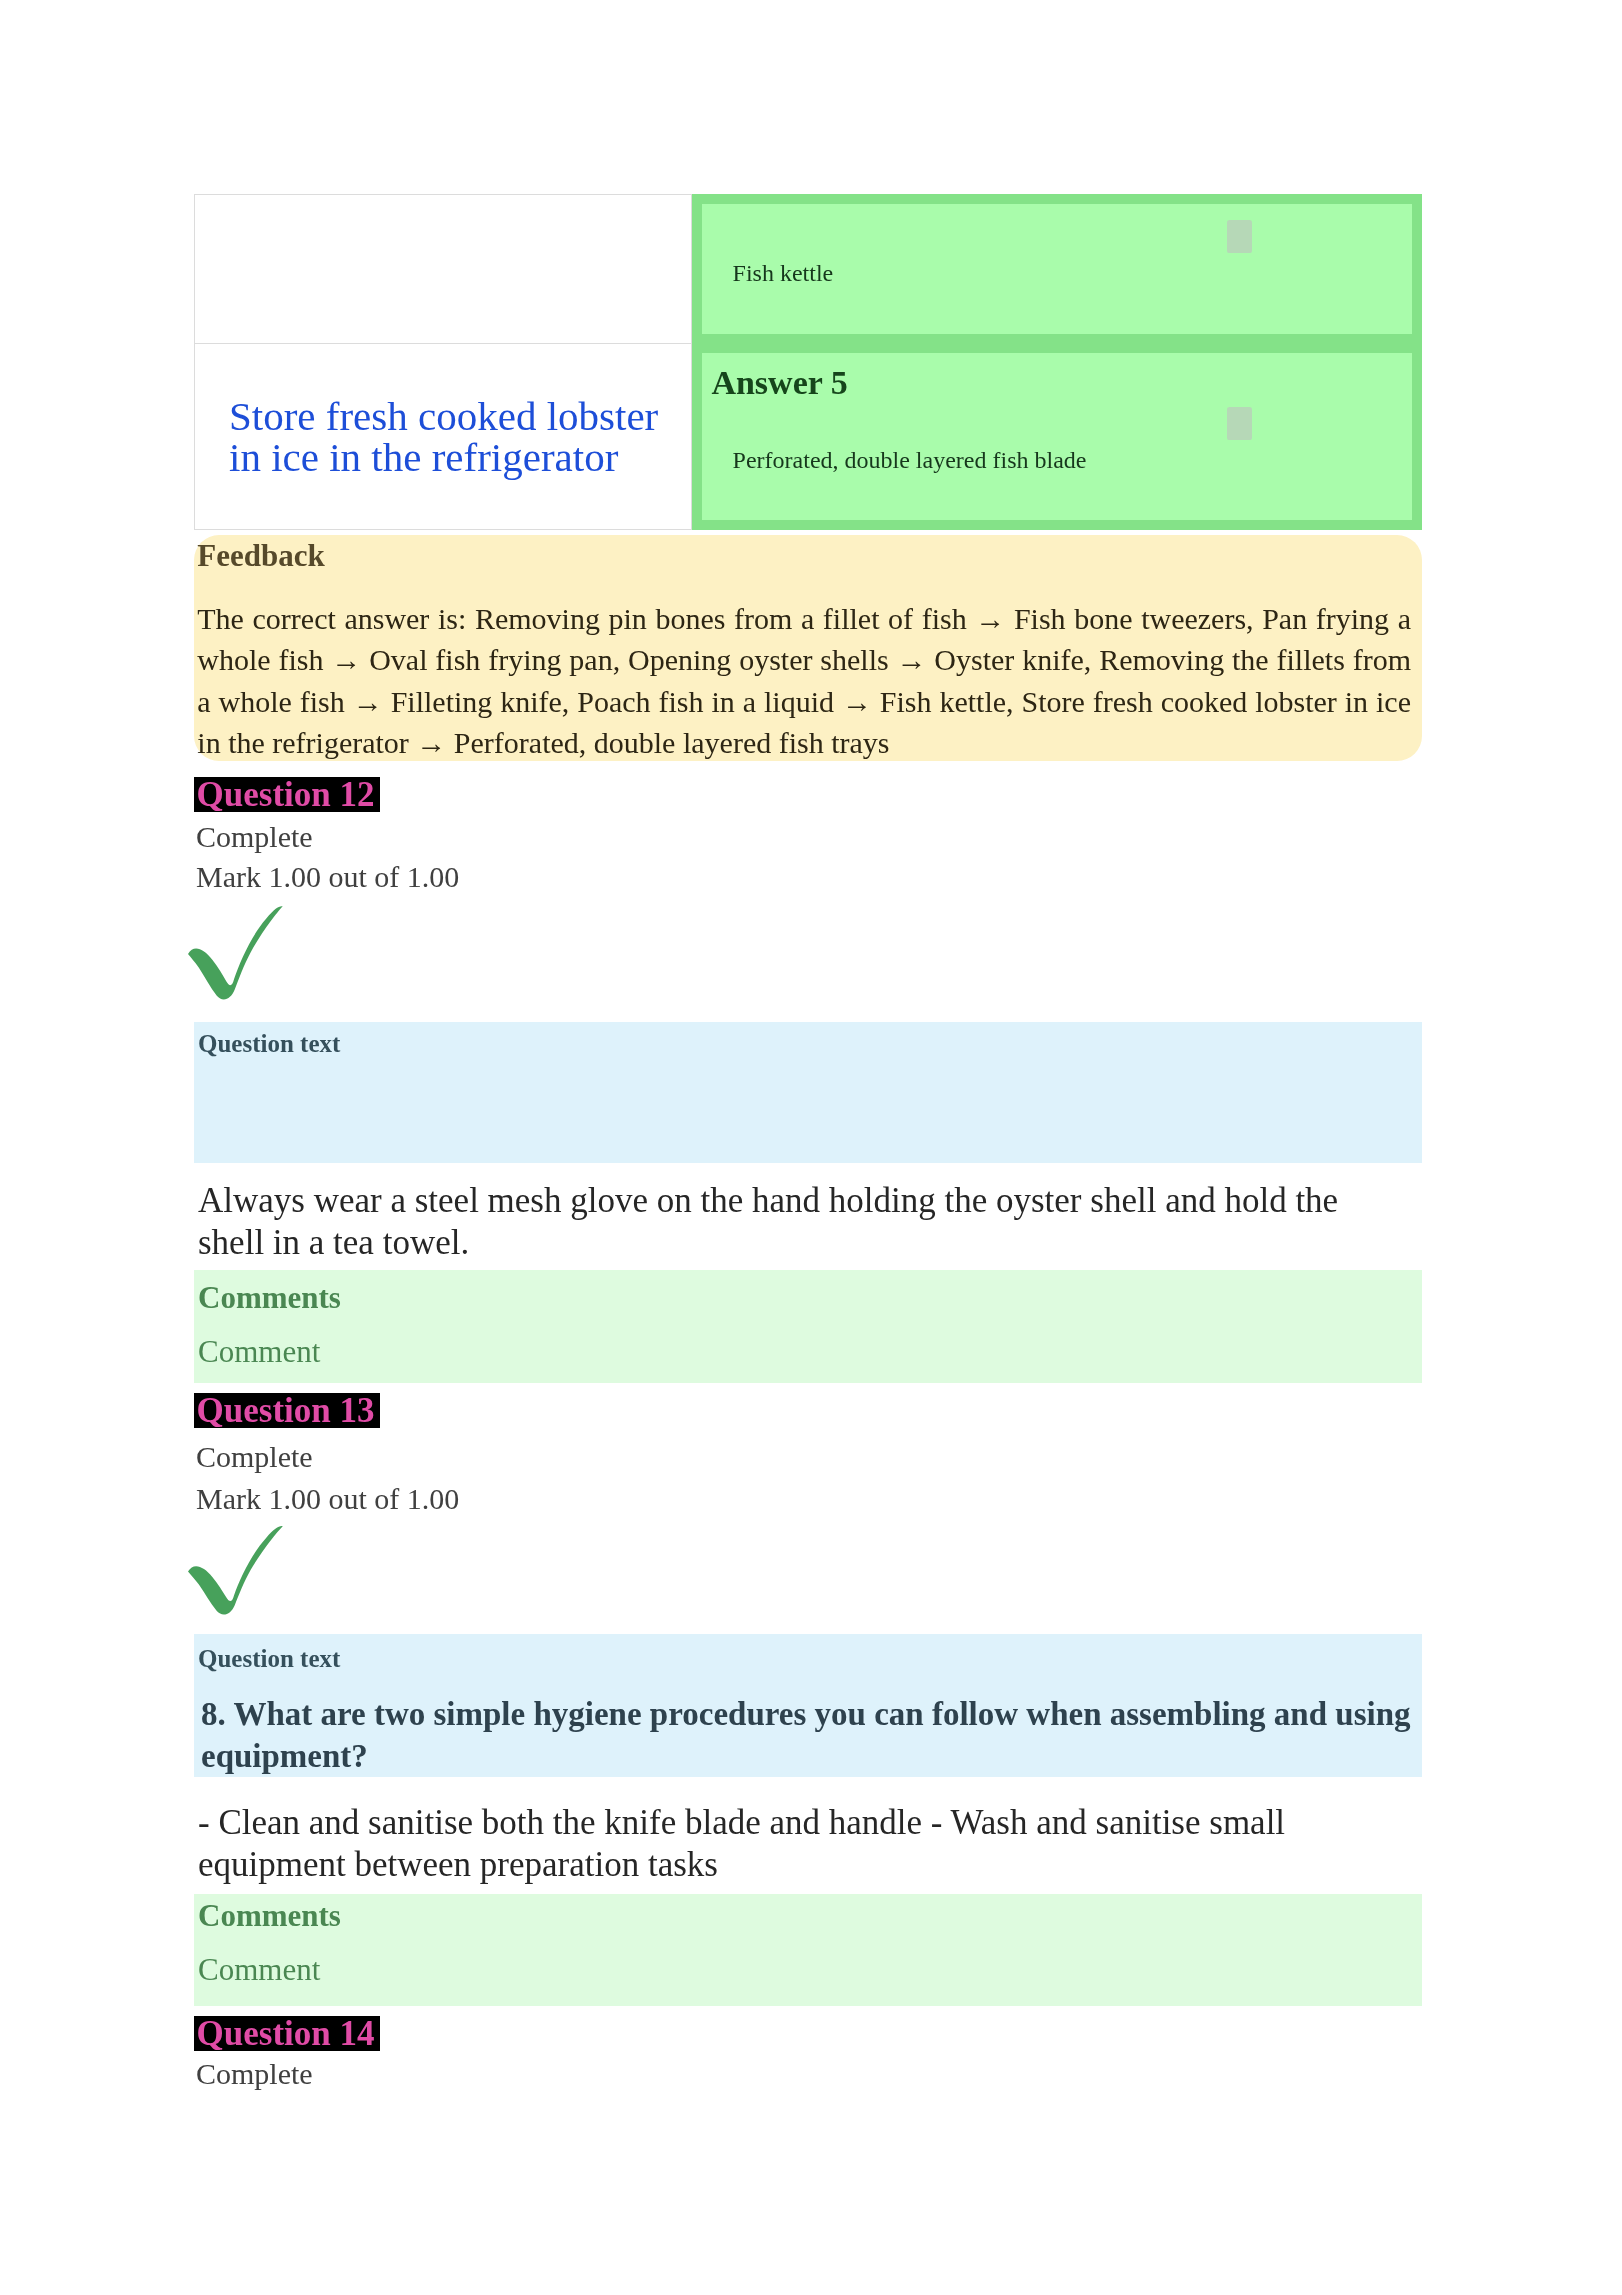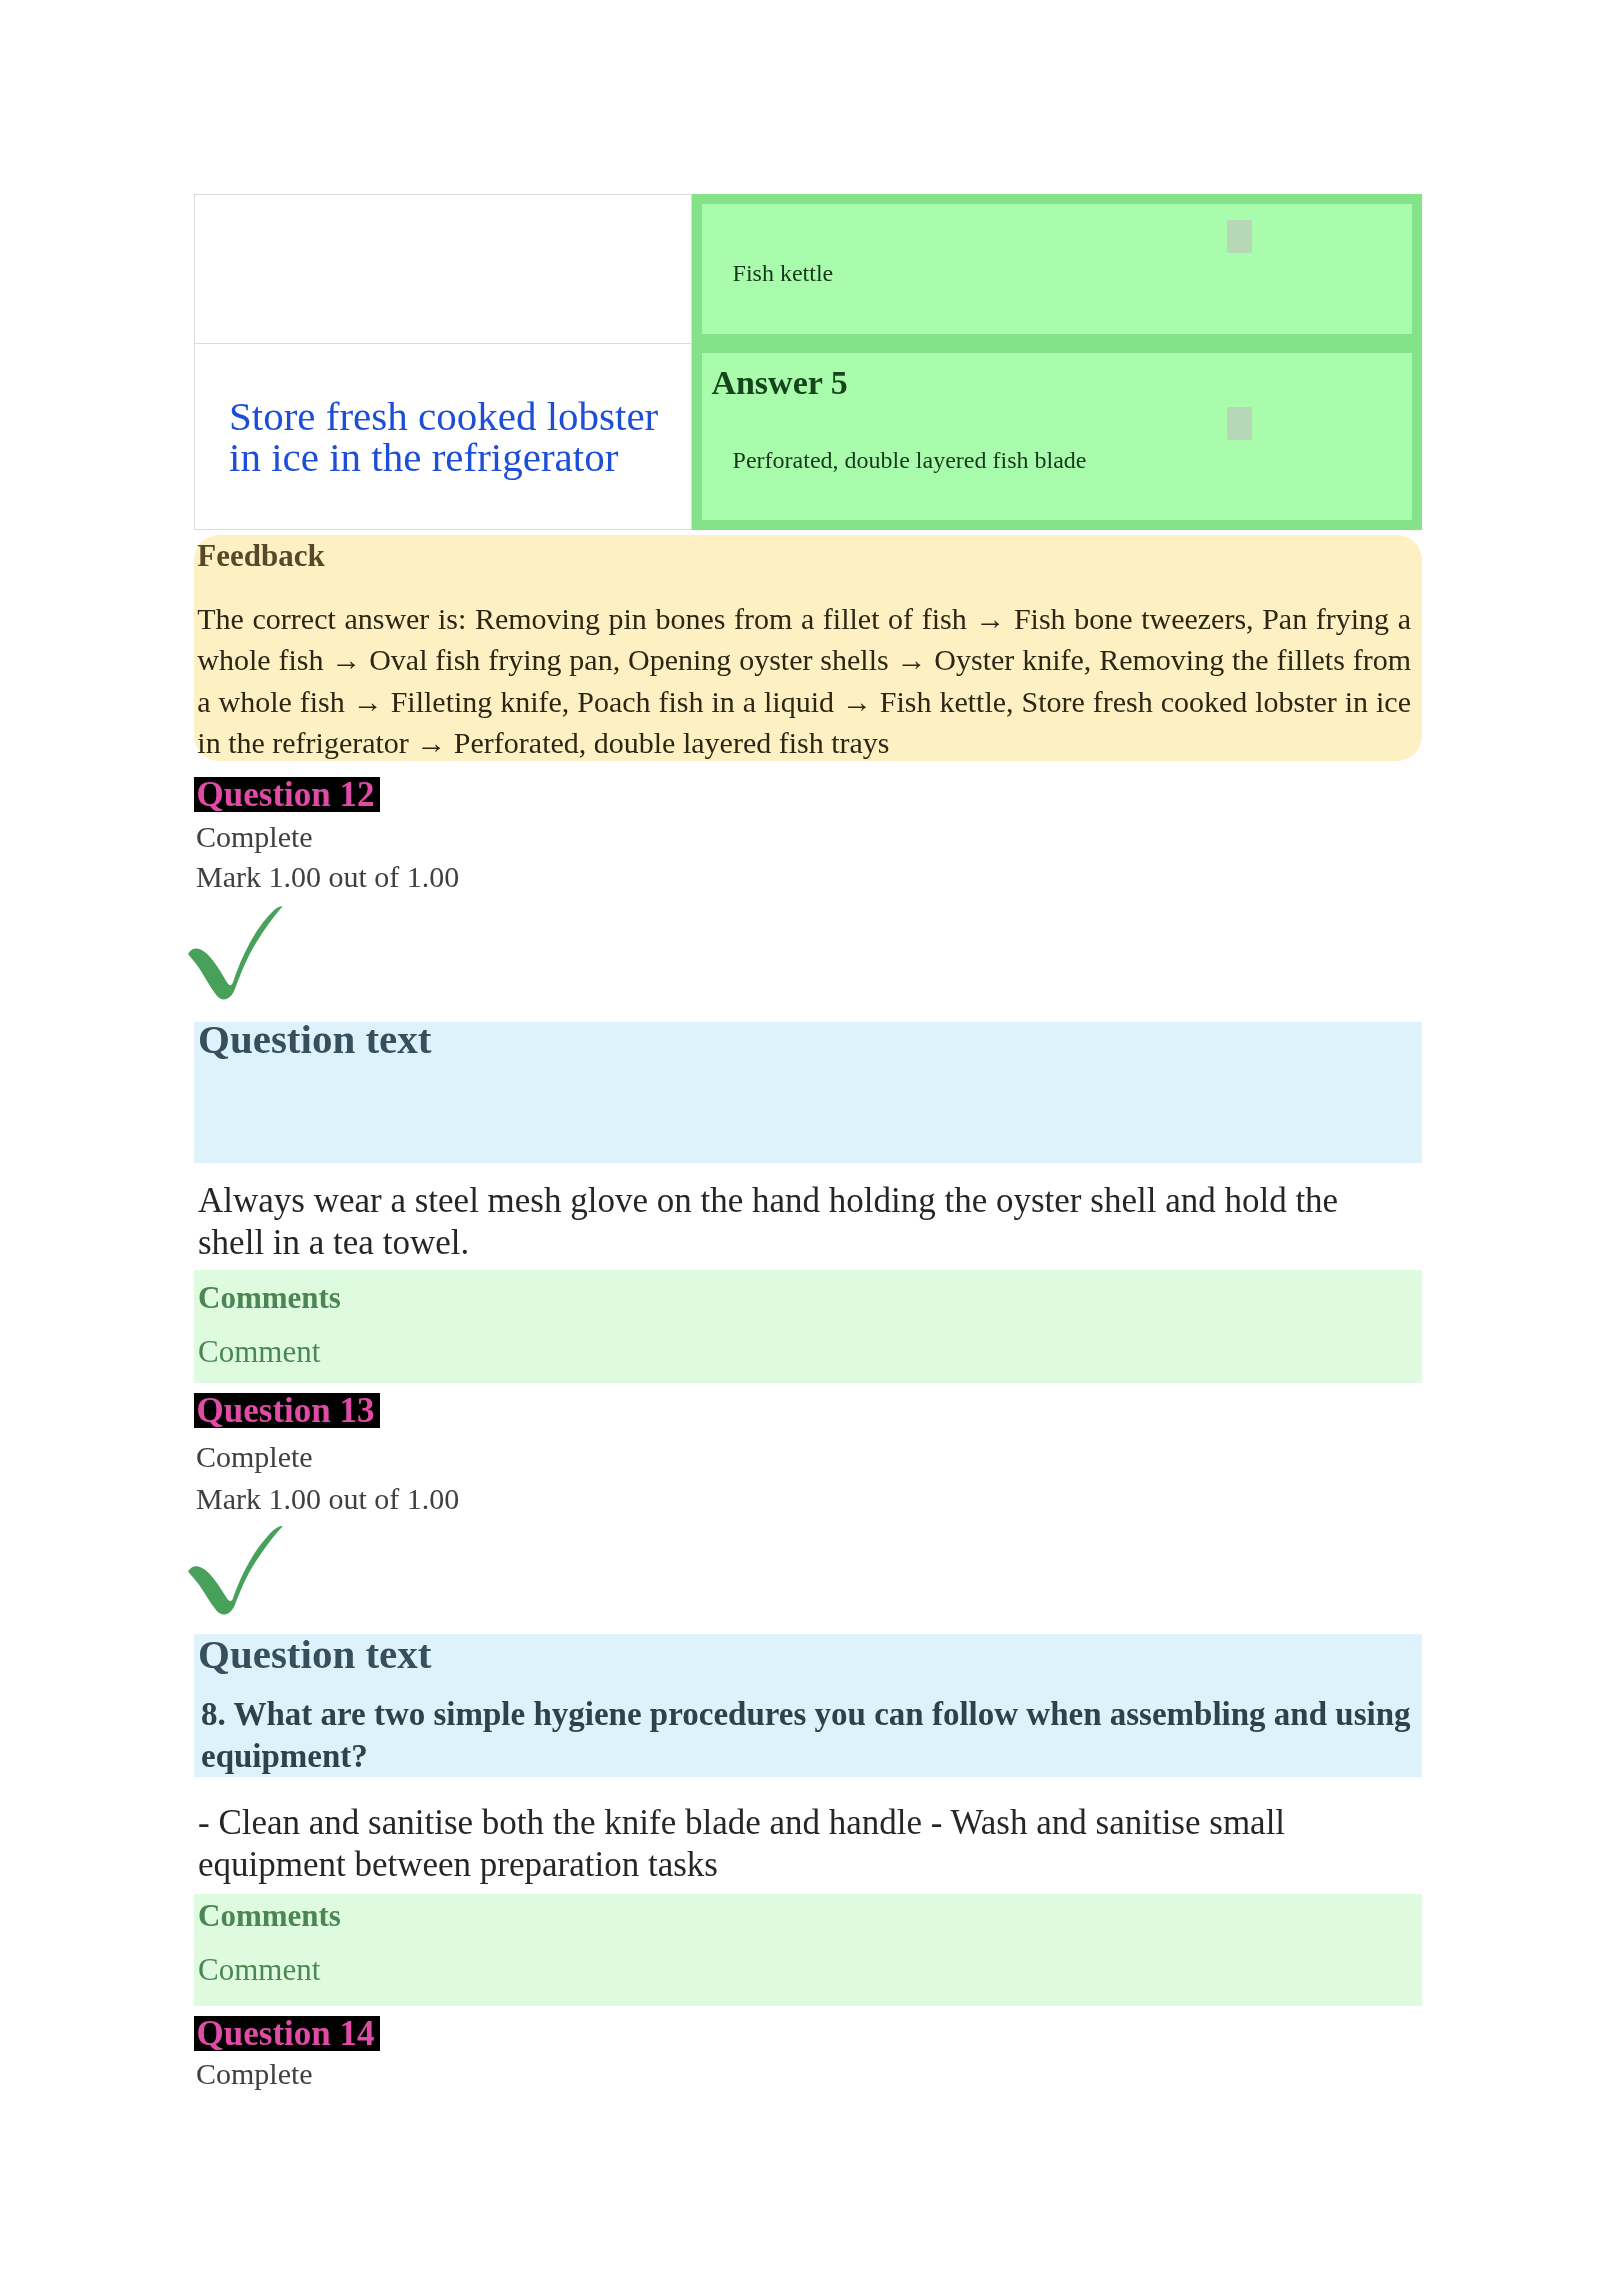--- a/index.html
+++ b/index.html
@@ -65,22 +65,22 @@
   }
   .q-meta{
     position:absolute;left:196px;font-size:30px;color:#404040;line-height:1.0;
     white-space:nowrap;
   }
   .check{position:absolute;}
   .qtext-box{
     position:absolute;left:194px;width:1228px;background:#DEF2FB;
   }
   .qtext-label{
-    position:absolute;left:198px;font-size:41px;font-weight:bold;color:#35505C;
-    line-height:1.0;white-space:nowrap;
+    position:absolute;left:198px;font-size:25px;font-weight:bold;color:#35505C;
+    line-height:1.0;white-space:nowrap;margin-top:12px;
   }
   .qtext-body{
     position:absolute;left:201px;width:1213px;
     font-size:33px;font-weight:bold;color:#2E424E;line-height:1.28;
   }
   .ans-body{
     position:absolute;left:198px;width:1213px;
     font-size:35px;color:#262626;line-height:1.21;padding:0;
   }
   .comments-box{

